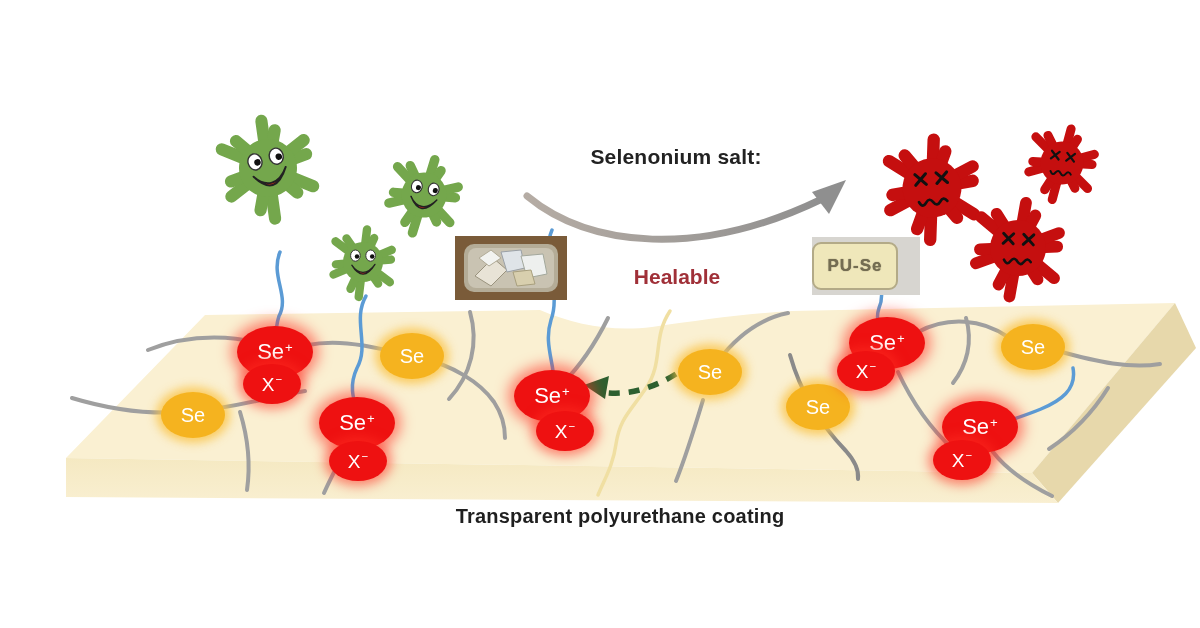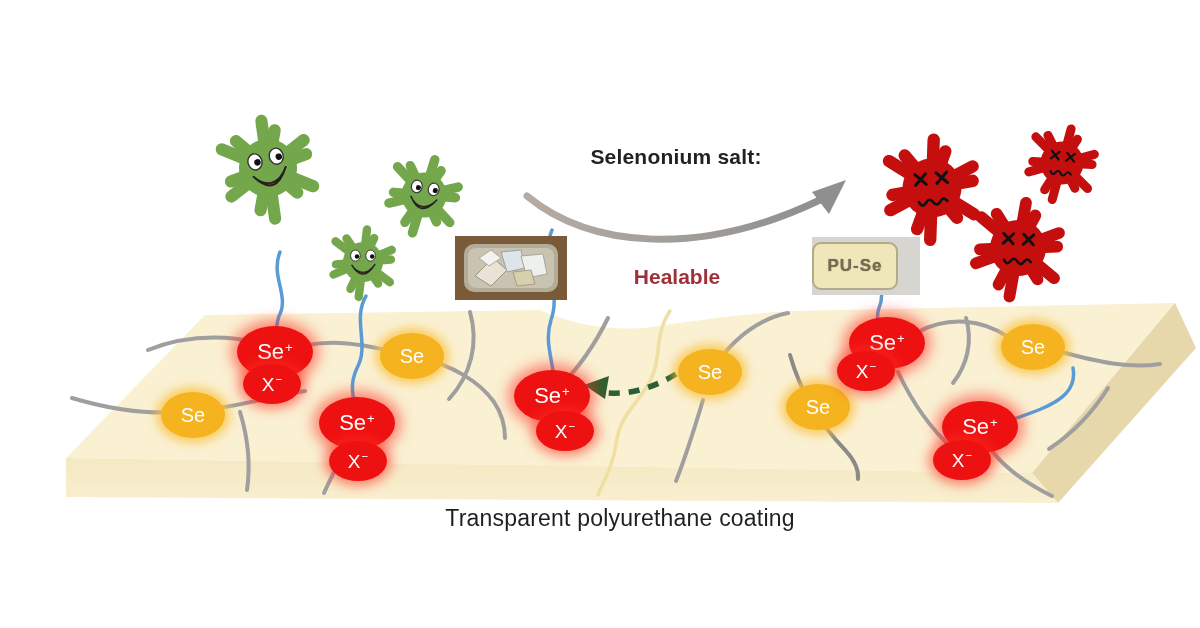--- a/index.html
+++ b/index.html
@@ -6,21 +6,21 @@
   .canvas{
     position:relative;width:1200px;height:628px;background:#ffffff;
     font-family:"Liberation Sans",sans-serif;overflow:hidden;
   }
   .abs{position:absolute;}
   svg{display:block;}
   .txt{position:absolute;text-align:center;white-space:nowrap;}
   .title{font-size:21px;font-weight:700;color:#222222;letter-spacing:.2px;}
   .teal{font-size:22px;font-weight:700;}
   .maroon{font-size:21px;font-weight:700;}
-  .caption{font-size:23px;font-weight:400;color:#1f1f1f;letter-spacing:.2px;}
+  .caption{font-size:20px;font-weight:700;color:#1f1f1f;letter-spacing:.2px;}
   
   .node{position:absolute;border-radius:50%;display:flex;align-items:center;justify-content:center;
         color:#ffffff;transform:translate(-50%,-50%);line-height:1;}
   .node .sup{font-size:.6em;vertical-align:super;position:relative;top:-4px;margin-left:1px;}
   .node-se{background:#f5b31f;box-shadow:0 0 10px 5px rgba(250,195,70,.8);font-size:20px;}
   .node-cation{background:#ee1111;box-shadow:0 0 13px 6px rgba(255,45,35,.55);font-size:22px;font-weight:400;}
   .node-anion{background:#ee1111;box-shadow:0 0 11px 5px rgba(255,45,35,.55);font-size:19px;}
   
   .photo-left{left:455px;top:236px;width:112px;height:64px;}
   .photo-right{left:772px;top:237px;width:108px;height:58px;background:#d7d5d0;

